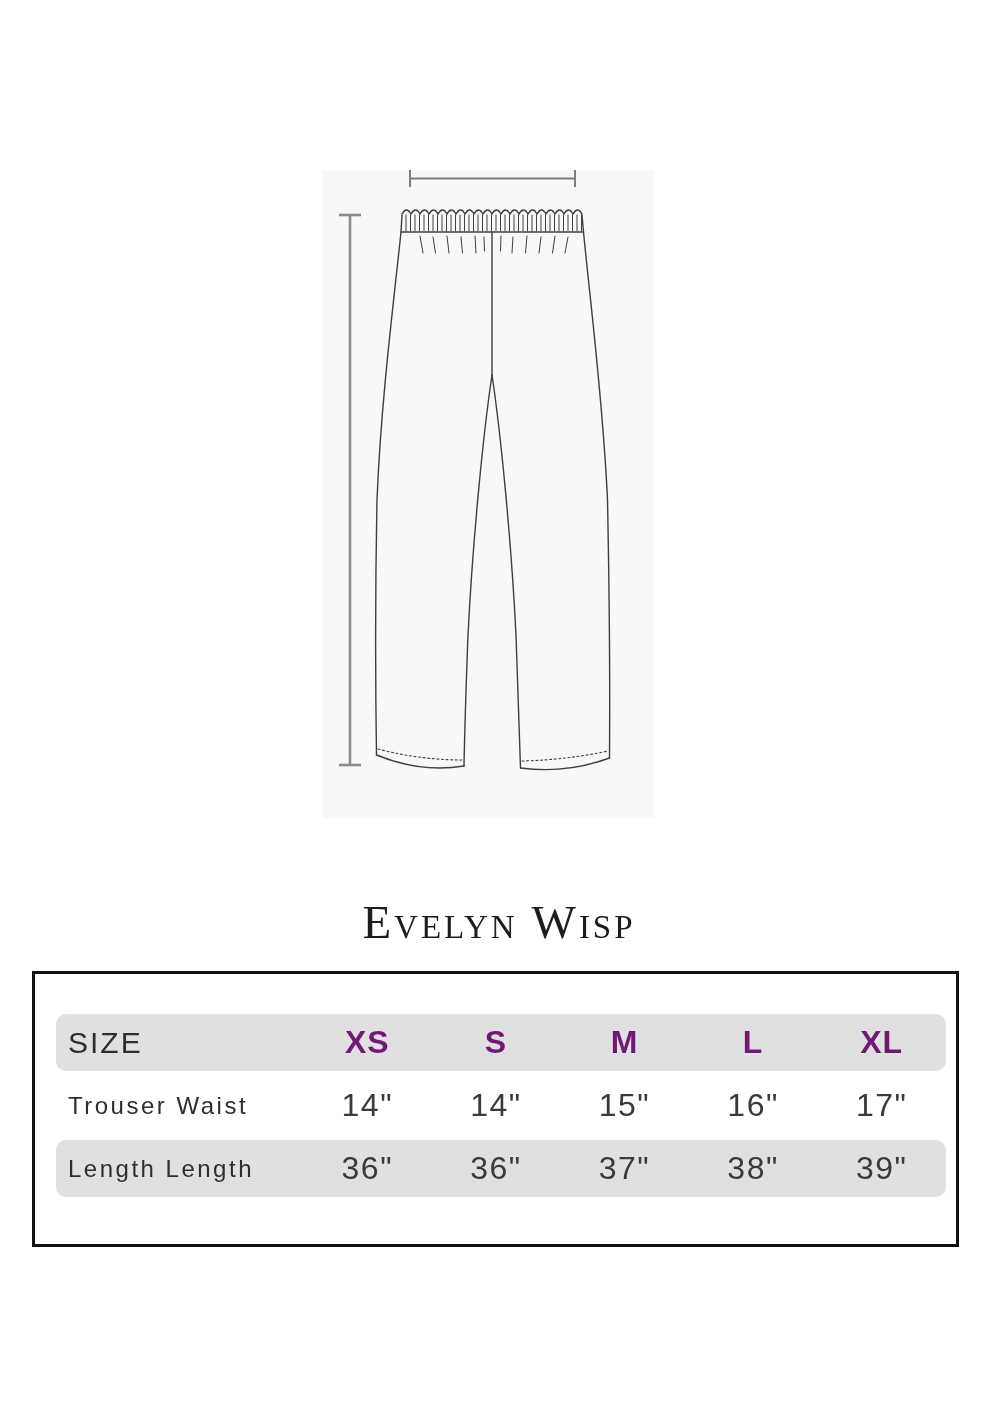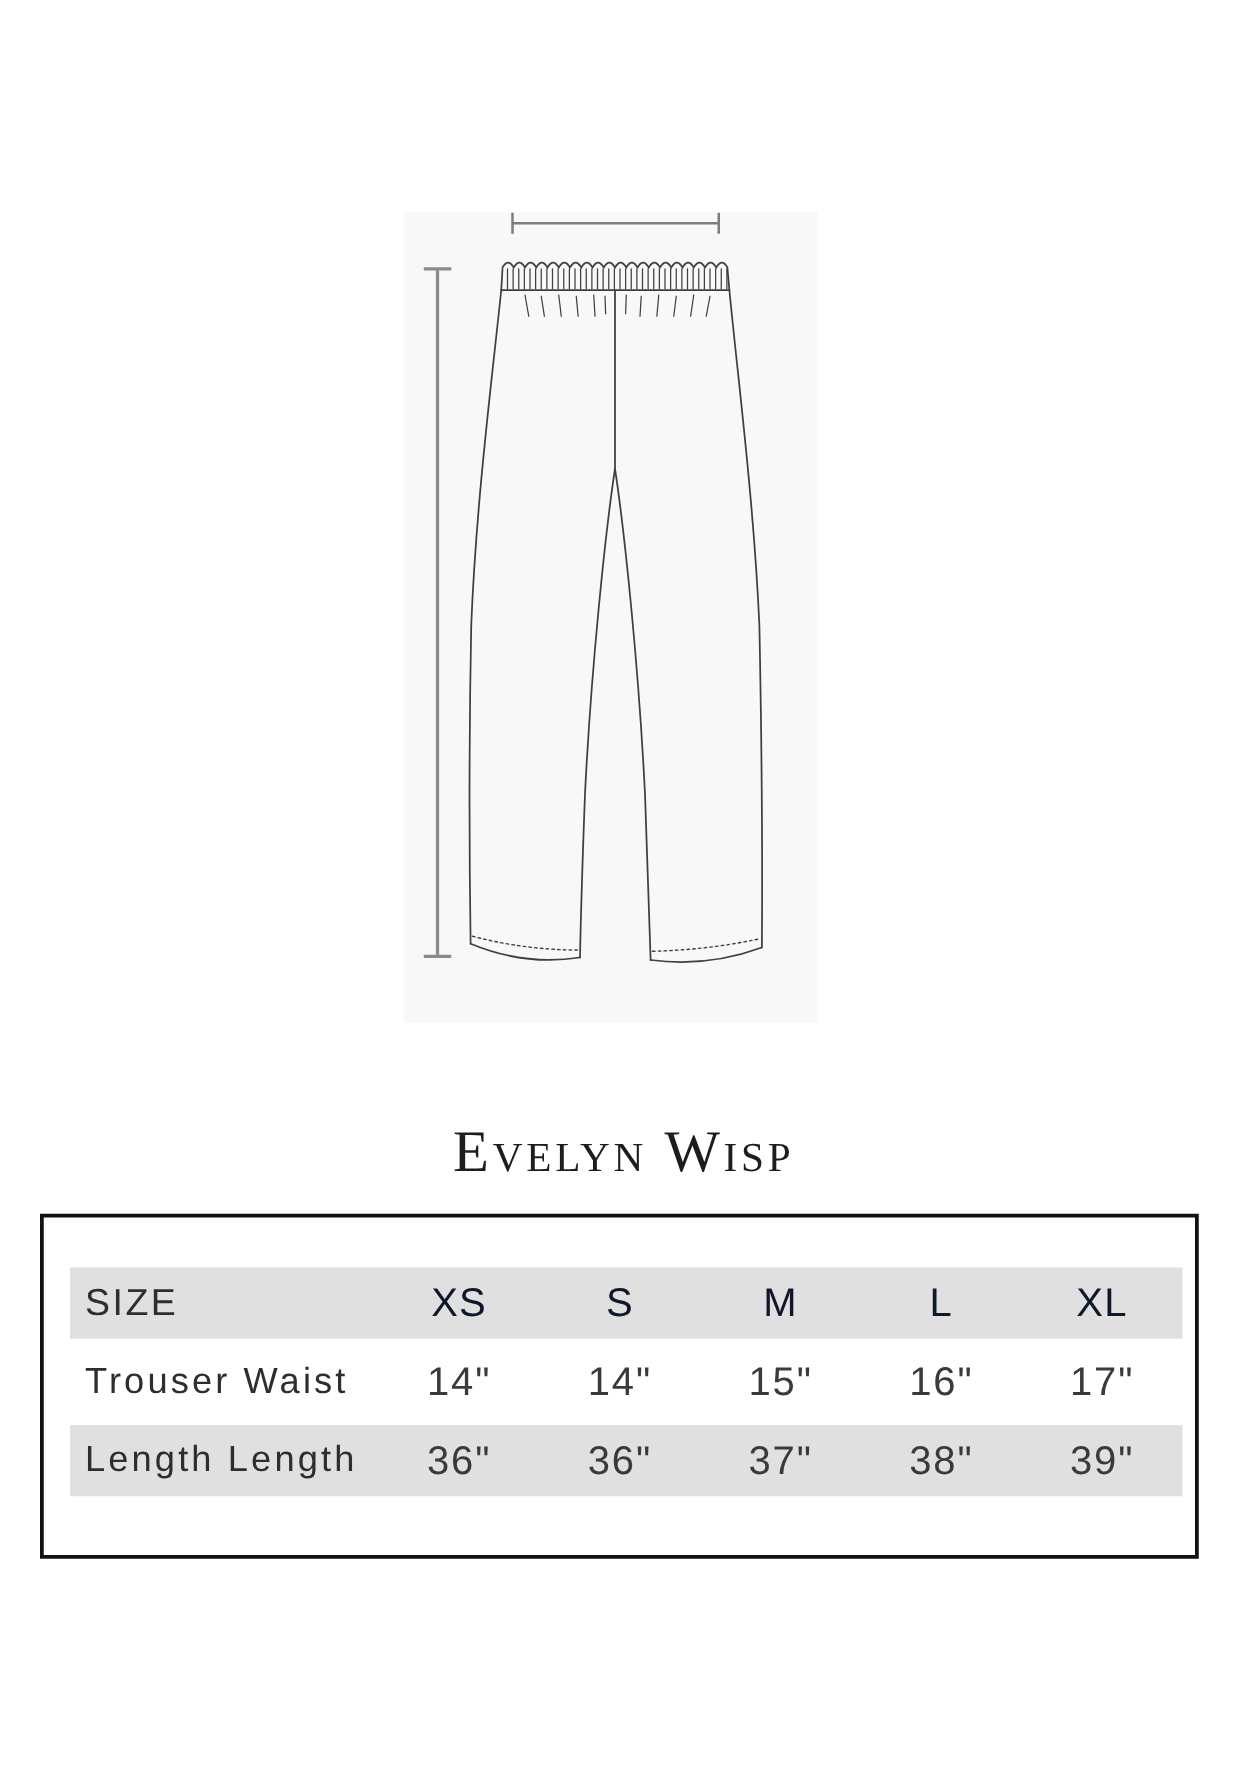--- a/index.html
+++ b/index.html
@@ -45,50 +45,51 @@
     background:#ffffff;
     box-sizing:border-box;
   }
   .rows{
     margin:40px 10px 0 21px; 
   }
   .row{
     display:flex;
     align-items:center;
     color:#323232;
+    border-radius:10px;
   }
   .row.shaded{background:#e0e0e0;}
   .row.header{height:57px;}
   .row.r-waist{height:69px;}
   .row.r-length{height:57px;}
 
   .cell{box-sizing:border-box;}
   .cell.label{
     width:247px;
     padding-left:12px;
-    font-size:29px;
+    font-size:24px;
     letter-spacing:2.5px;
     color:#2e2e2e;
   }
   .row.header .cell.label{
     font-size:30px;
     letter-spacing:2px;
   }
   .cell.val{
     flex:1 1 0;
     text-align:center;
     font-size:32px;
     font-weight:300;
     letter-spacing:1.5px;
     color:#3a3a3a;
   }
   .row.header .cell.val{
-    font-weight:400;
+    font-weight:700;
     letter-spacing:1px;
-    color:#0f172a;
+    color:#701a75;
   }
 </style>
 </head>
 <body>
 
 <div class="sketch-panel">
   <svg viewBox="0 0 331 648" xmlns="http://www.w3.org/2000/svg">
 
     <g stroke="#7d7d7d" stroke-width="2" fill="none">
       <line x1="87" y1="8.5" x2="252" y2="8.5"></line>

